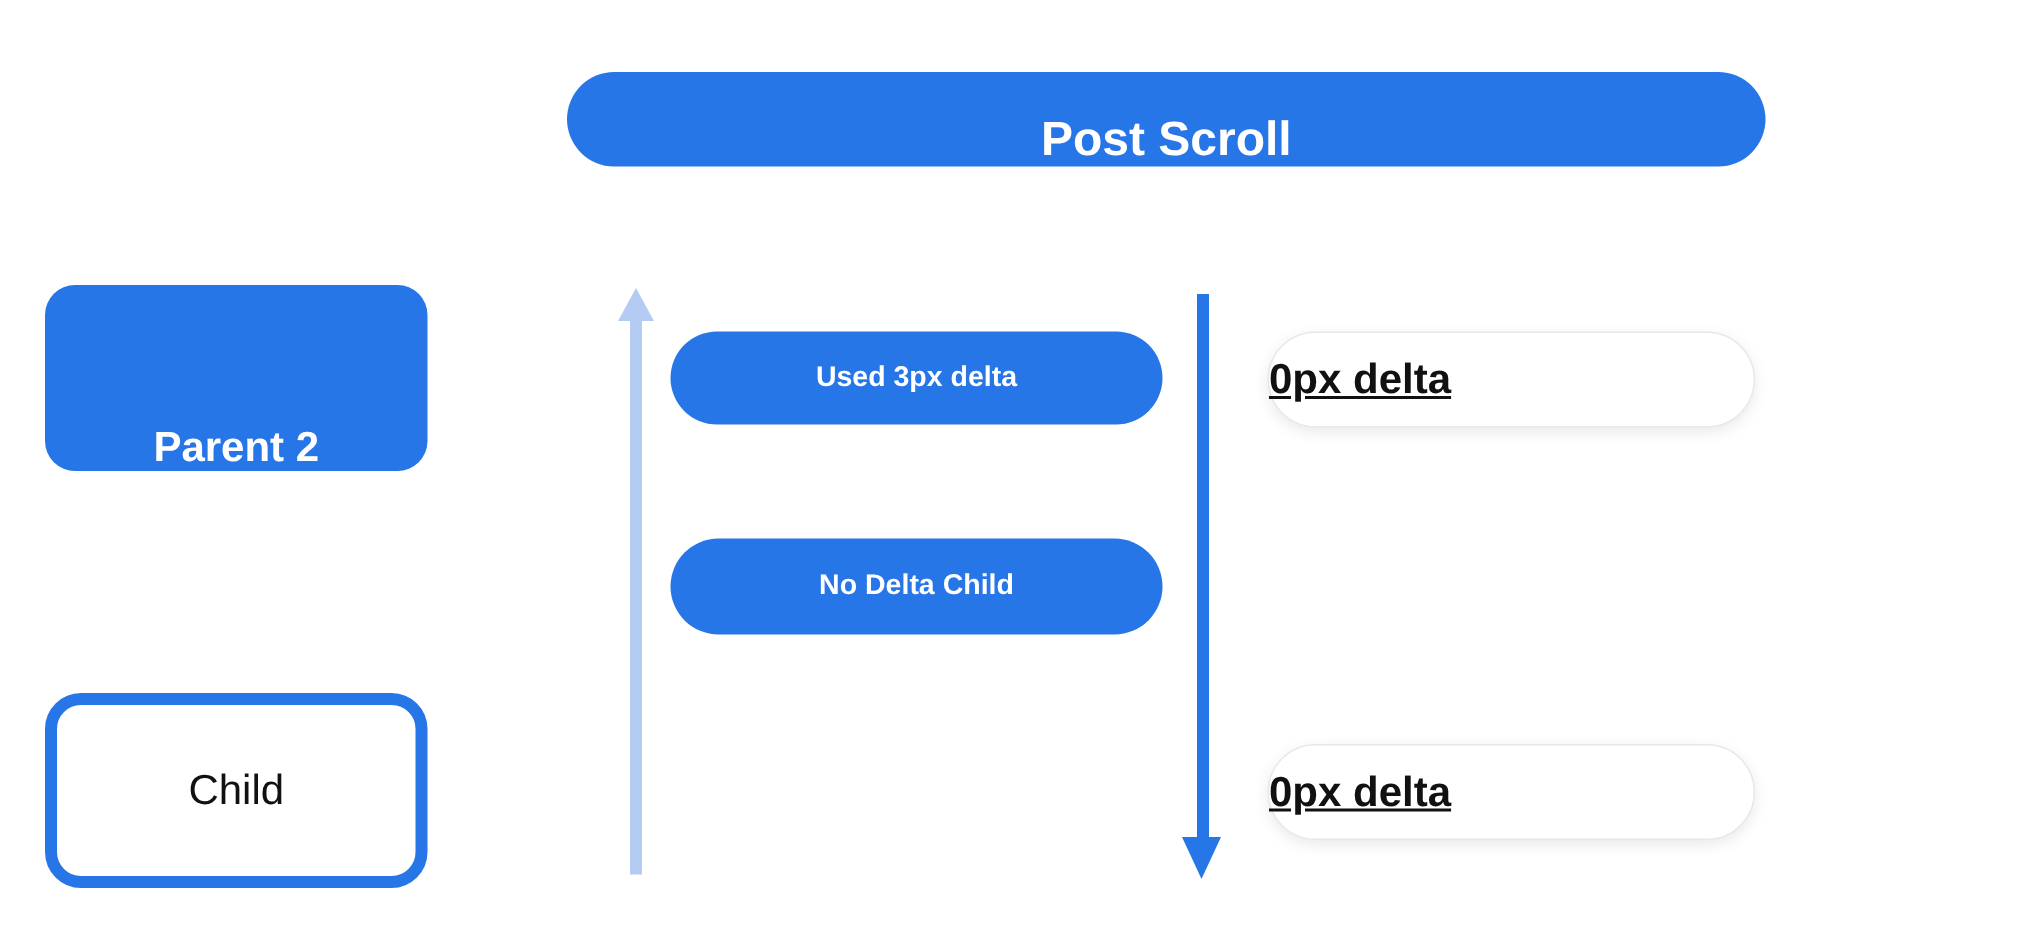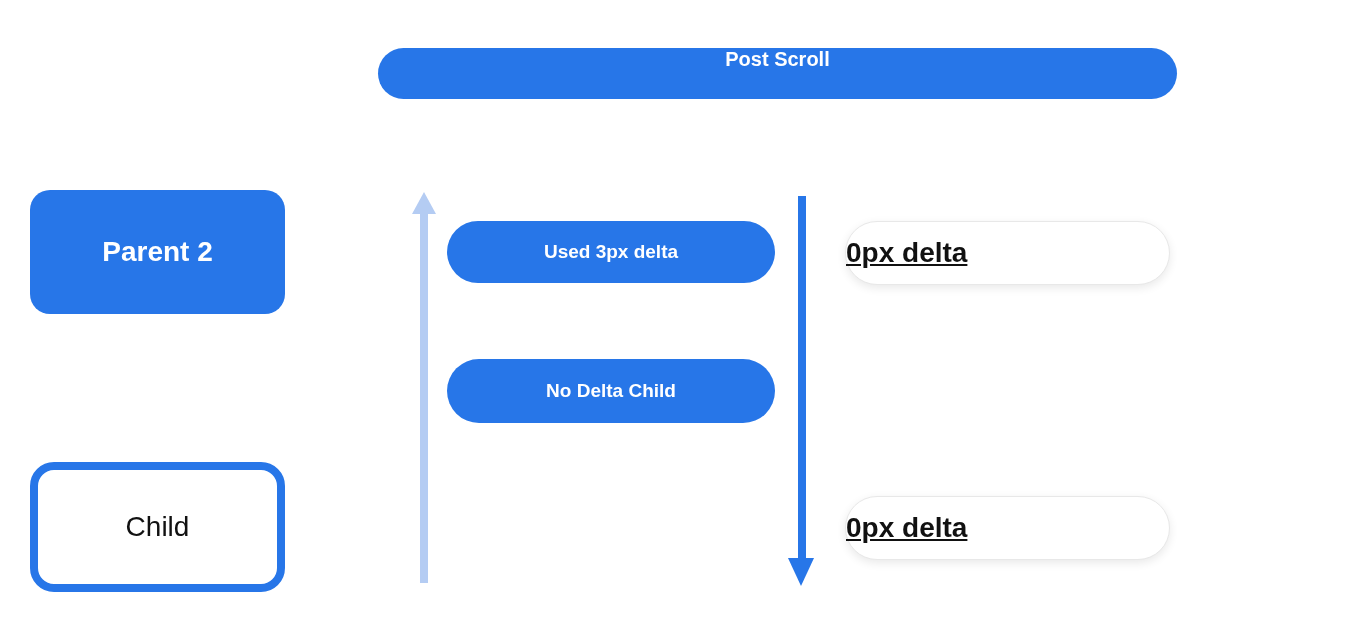--- a/index.html
+++ b/index.html
@@ -20,26 +20,26 @@
     position:relative;
     width:1346px;
     height:624px;
     background:var(--bg);
     overflow:hidden;
   }
   
   .banner{
     position:absolute;
     left:378px; top:48px;
-    width:799px; height:51px;
+    width:799px; height:63px;
     background:var(--blue);
     border-radius:32px;
-    display:flex; align-items:flex-start; justify-content:center;
+    display:flex; align-items:flex-end; justify-content:center;
     color:var(--text-white);
-    font-size:20px; font-weight:700;
+    font-size:32px; font-weight:700;
   }
   
   .box{
     position:absolute;
     left:30px;
     width:255px;
     display:flex; align-items:center; justify-content:center;
     box-sizing:border-box;
     font-size:28px;
   }
@@ -49,21 +49,21 @@
     font-weight:700;
     border-radius:20px;
   }
   .box.outlined{
     background:var(--bg);
     color:var(--text-black);
     font-weight:500;
     border:8px solid var(--blue);
     border-radius:24px;
   }
-  .box.parent2{ top:190px; height:124px; }
+  .box.parent2{ top:190px; height:124px;align-items:flex-end; }
   .box.parent1{ top:326px; height:130px; }
   .box.child{   top:462px; height:130px; }
   
   .arrow-up-shaft{
     position:absolute;
     left:420px; top:212px;
     width:8px; height:371px;
     background:var(--light-blue);
   }
   .arrow-up-head{

